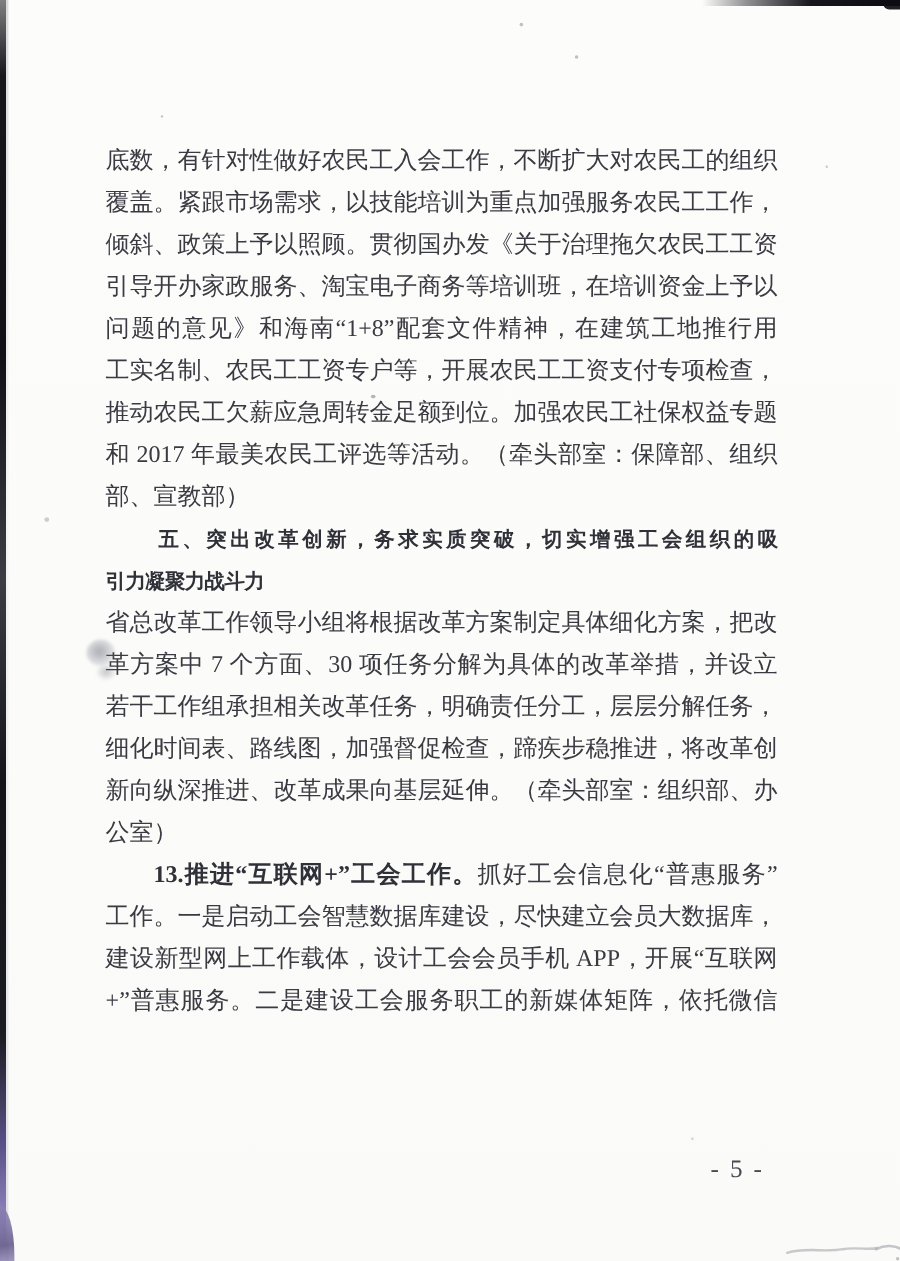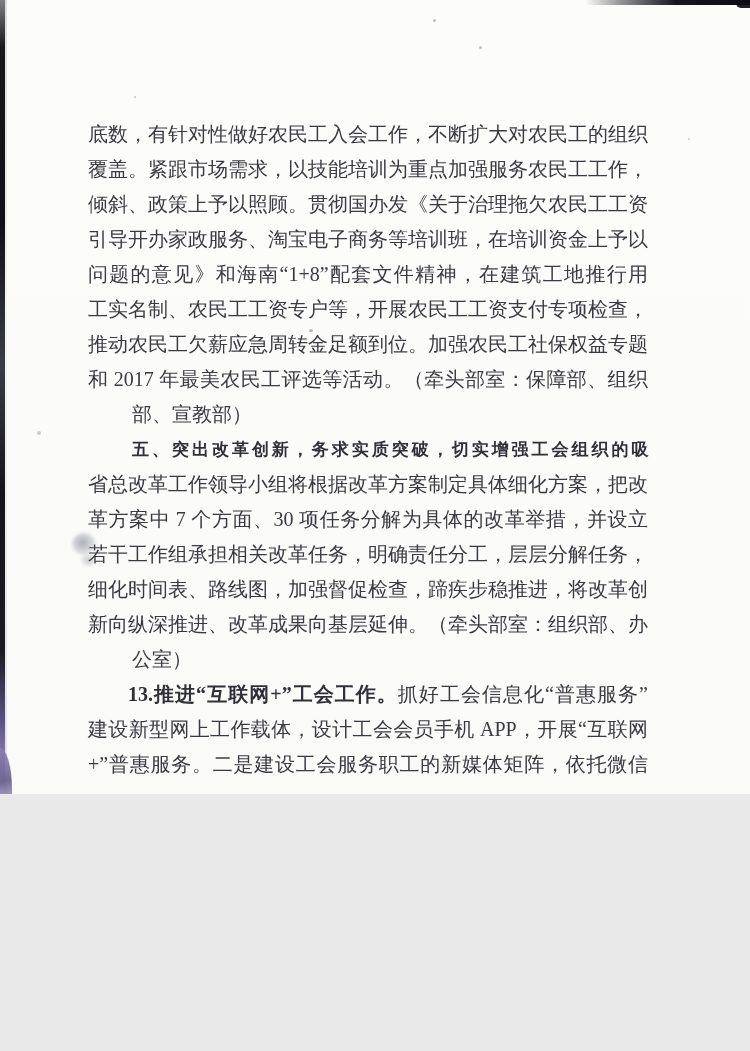--- a/index.html
+++ b/index.html
@@ -3,21 +3,21 @@
 <meta charset="utf-8">
 <style>
   html, body { margin: 0; padding: 0; }
   body {
     width: 750px; height: 1051px;
     background: #e9e9e9;
     font-family: "Liberation Serif", "DejaVu Serif", serif;
   }
   .page {
     position: relative;
-    width: 750px; height: 794px;
+    width: 750px; height: 1051px;
     background: linear-gradient(180deg, #fcfcfb 0%, #fbfbf9 55%, #fafaf8 100%);
     overflow: hidden;
   }
   
   .scan-edge-left {
     position: absolute; left: 0; top: 0; width: 5px; height: 100%;
     background: linear-gradient(180deg,
       rgba(25,25,30,0.55) 0%, #17171c 6%, #101016 28%,
       #3c3c44 46%, #14141a 62%, #1b1b22 82%,
       #5c538a 91%, #8a7db8 96%, rgba(170,160,205,0.25) 99%, rgba(255,255,255,0) 100%);
@@ -57,21 +57,21 @@
   .content {
     position: absolute; left: 88px; top: 117px; width: 560px;
   }
   .line {
     height: 35px; line-height: 35px;
     font-size: 20px; color: #3a3a42;
     text-align: justify; text-align-last: justify;
     white-space: nowrap;
     letter-spacing: 0;
   }
-  .line.end { text-align: right; text-align-last: left; margin-left: 44px; }
+  .line.end { text-align: right; text-align-last: left; }
   .line.indent { text-indent: 40px; }
   .line.heading {
     font-family: Liberation Serif, serif;
     font-weight: 700; font-size: 17px; color: #242428;
     letter-spacing: -0.5px;
   }
   .line.heading.indent { text-indent: 44px; }
   .seg.bold { font-weight: 600; color: #303038; }
   .page-number {
     position: absolute; left: 592px; top: 962px;
@@ -92,27 +92,29 @@
       <div class="line full"><span class="seg">底数，有针对性做好农民工入会工作，不断扩大对农民工的组织</span></div>
       <div class="line full"><span class="seg">覆盖。紧跟市场需求，以技能培训为重点加强服务农民工工作，</span></div>
       <div class="line full"><span class="seg">倾斜、政策上予以照顾。贯彻国办发《关于治理拖欠农民工工资</span></div>
       <div class="line full"><span class="seg">引导开办家政服务、淘宝电子商务等培训班，在培训资金上予以</span></div>
       <div class="line full"><span class="seg">问题的意见》和海南“1+8”配套文件精神，在建筑工地推行用</span></div>
       <div class="line full"><span class="seg">工实名制、农民工工资专户等，开展农民工工资支付专项检查，</span></div>
       <div class="line full"><span class="seg">推动农民工欠薪应急周转金足额到位。加强农民工社保权益专题</span></div>
       <div class="line full"><span class="seg">和 2017 年最美农民工评选等活动。（牵头部室：保障部、组织</span></div>
       <div class="line end"><span class="seg">部、宣教部）</span></div>
       <div class="line heading indent full"><span class="seg bold">五、突出改革创新，务求实质突破，切实增强工会组织的吸</span></div>
+      <div class="line heading end"><span class="seg bold">引力凝聚力战斗力</span></div>
       <div class="line full"><span class="seg">省总改革工作领导小组将根据改革方案制定具体细化方案，把改</span></div>
       <div class="line full"><span class="seg">革方案中 7 个方面、30 项任务分解为具体的改革举措，并设立</span></div>
       <div class="line full"><span class="seg">若干工作组承担相关改革任务，明确责任分工，层层分解任务，</span></div>
       <div class="line full"><span class="seg">细化时间表、路线图，加强督促检查，蹄疾步稳推进，将改革创</span></div>
       <div class="line full"><span class="seg">新向纵深推进、改革成果向基层延伸。（牵头部室：组织部、办</span></div>
       <div class="line end"><span class="seg">公室）</span></div>
       <div class="line indent full"><span class="seg bold">13.推进“互联网+”工会工作。</span><span class="seg">抓好工会信息化“普惠服务”</span></div>
+      <div class="line full"><span class="seg">工作。一是启动工会智慧数据库建设，尽快建立会员大数据库，</span></div>
       <div class="line full"><span class="seg">建设新型网上工作载体，设计工会会员手机 APP，开展“互联网</span></div>
       <div class="line full"><span class="seg">+”普惠服务。二是建设工会服务职工的新媒体矩阵，依托微信</span></div>
     </div>
 
   <div class="page-number">- 5 -</div>
 
   <div class="page-curl"></div>
 
   <svg class="pencil-smudge" width="125" height="26" viewBox="0 0 125 26">
     <path d="M26 16 C 42 11, 58 16, 72 13 C 84 11, 94 14, 101 12" fill="none" stroke="#b9b7bc" stroke-width="2" stroke-linecap="round" opacity="0.75"></path>

